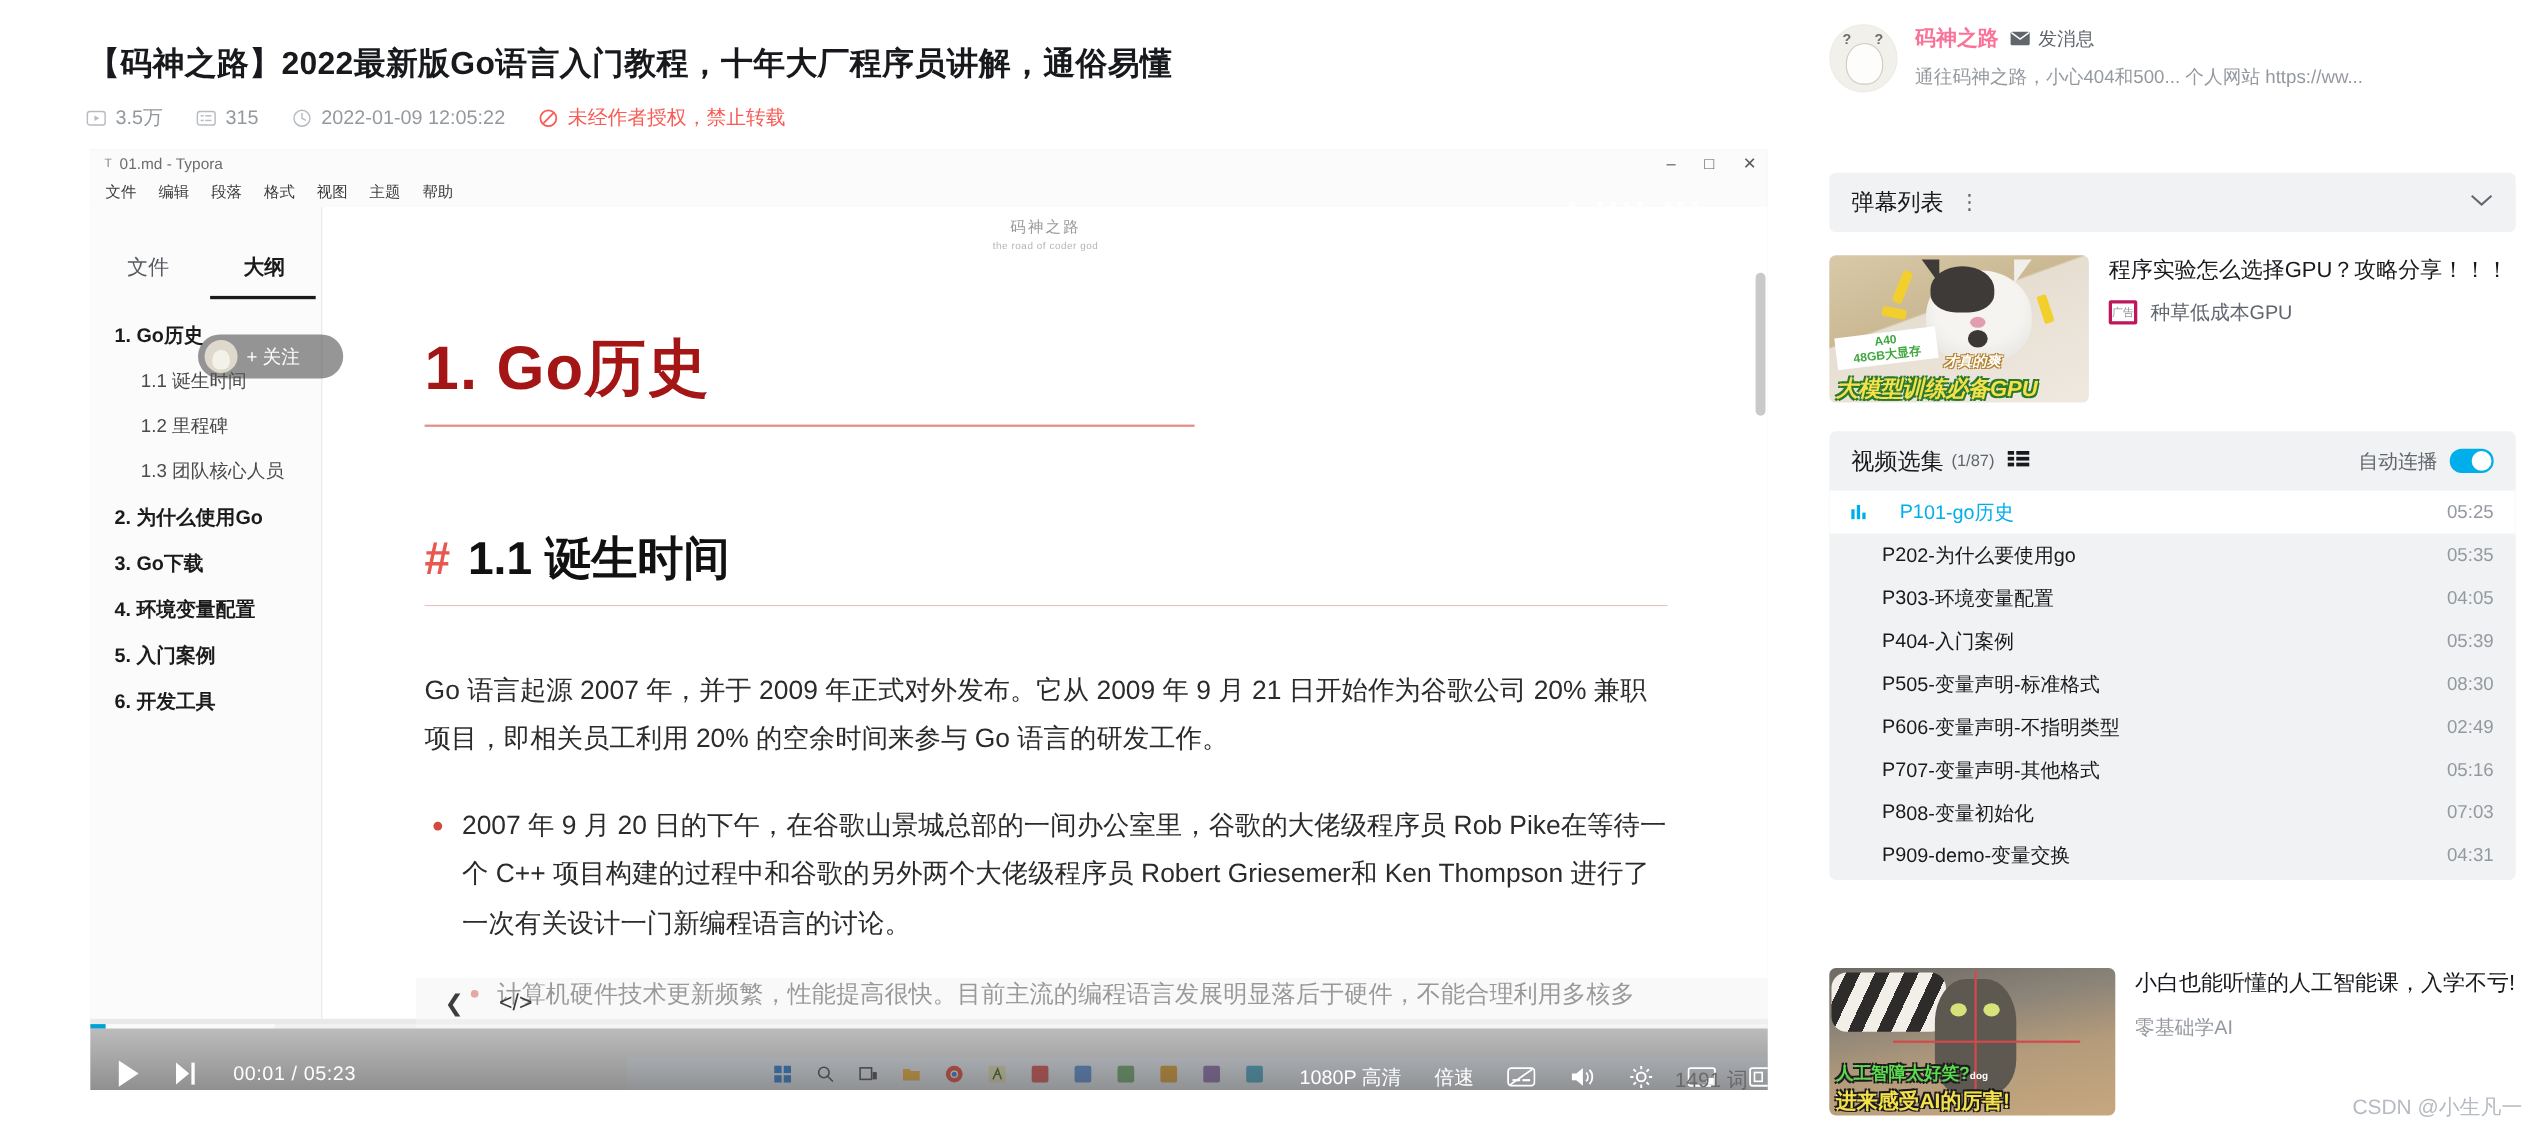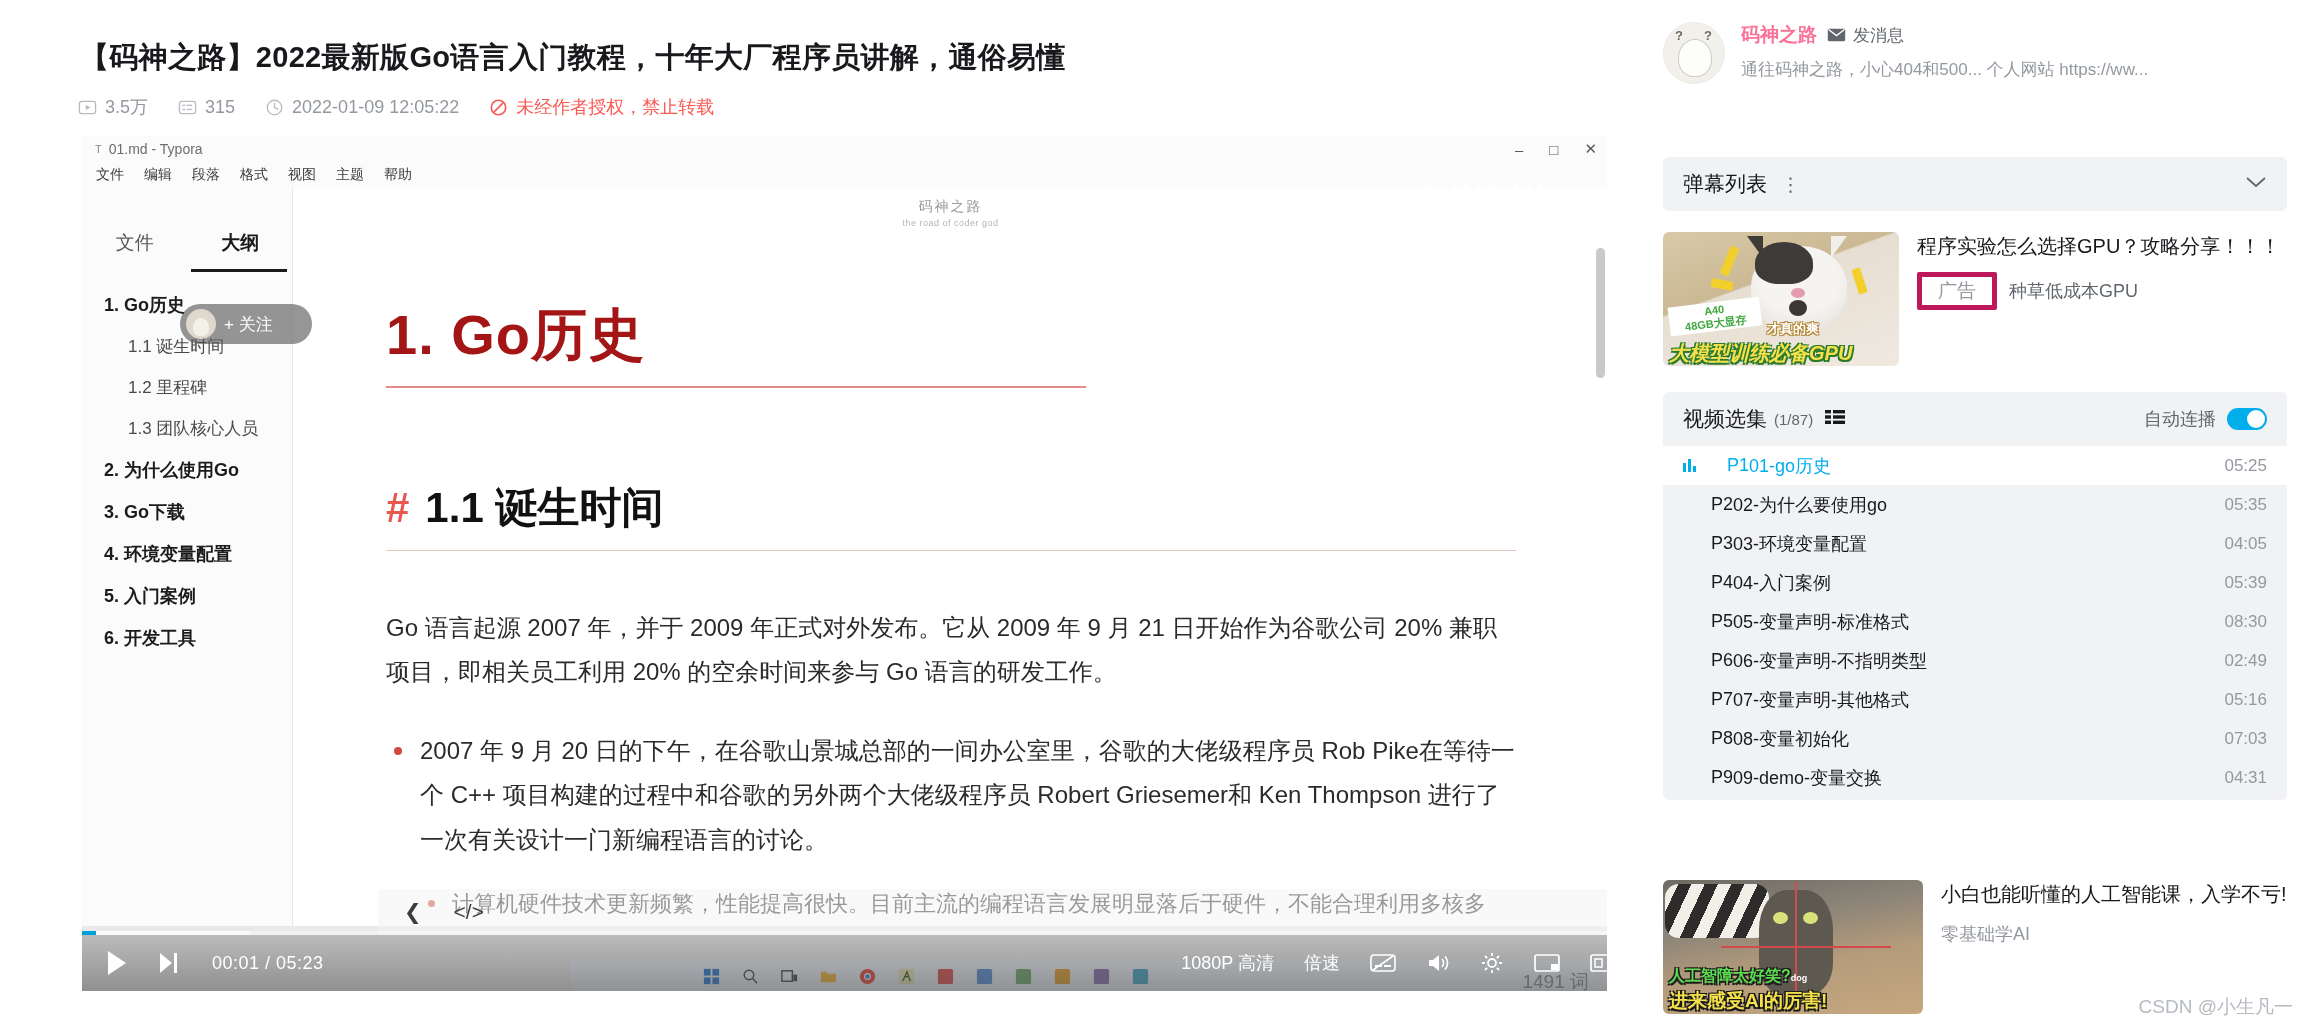--- a/index.html
+++ b/index.html
@@ -219,21 +219,21 @@
   #prog-track {
     position: absolute; left: 0; bottom: 56px; width: 1525px; height: 4px;
     background: rgba(255,255,255,.38);
   }
   #prog-buffer { position: absolute; left: 0; top: 0; height: 4px; width: 168px; background: rgba(255,255,255,.66); }
   #prog-played { position: absolute; left: 0; top: 0; height: 4px; width: 14px; background: #00a1d6; }
 
   #controls {
     position: absolute; left: 0; bottom: 0; width: 1668px; height: 56px;
     background: linear-gradient(to bottom, rgba(70,70,70,.28), rgba(70,70,70,.55));
-    display: flex; align-items: center;
+    display: flex; align-items: flex-end;
   }
   #ctl-left { display: flex; align-items: center; gap: 26px; padding-left: 22px; }
   .ctl-ico { display: block; }
   #ctl-time { font-size: 18px; color: #fff; margin-left: 6px; letter-spacing: .5px; }
   #ctl-right {
     margin-left: auto; display: flex; align-items: center;
     gap: 30px; padding-right: 26px;
   }
   .ctl-txt { font-size: 18px; color: #fff; white-space: nowrap; }
 
@@ -336,38 +336,38 @@
   #ad1 .spark1 { left: 62px; top: 14px; width: 9px; height: 30px; transform: rotate(22deg); }
   #ad1 .spark2 { left: 48px; top: 48px; width: 22px; height: 9px; transform: rotate(10deg); }
   #ad1 .spark3 { left: 192px; top: 36px; width: 9px; height: 26px; transform: rotate(-18deg); }
   #ad1 .badge-a40 {
     position: absolute; left: 6px; top: 70px; width: 92px; padding: 2px 4px;
     background: #fff; transform: rotate(-7deg); text-align: center;
     font-size: 11px; font-weight: 700; color: #3fa83f; line-height: 1.15;
   }
   #ad1 .badge-cool {
     position: absolute; left: 104px; top: 88px;
-    font-size: 13px; font-weight: 700; color: #fff; 
+    font-size: 13px; font-weight: 700; color: #fff; font-style: italic;
     text-shadow: -1px -1px 0 #b3802a, 1px -1px 0 #b3802a, -1px 1px 0 #b3802a, 1px 1px 0 #b3802a;
   }
   #ad1 .badge-gpu {
     position: absolute; left: 6px; top: 108px;
     font-size: 20px; font-weight: 700; font-style: italic;
     color: #f5e14b;
     text-shadow: -1.5px -1.5px 0 #2b7a2b, 1.5px -1.5px 0 #2b7a2b, -1.5px 1.5px 0 #2b7a2b, 1.5px 1.5px 0 #2b7a2b;
     white-space: nowrap;
   }
   #ad1 .info { flex: 1; min-width: 0; }
   #ad1 .ad-title {
     font-size: 20px; color: #18191c; line-height: 1.42;
   }
   #ad1 .ad-src { margin-top: 12px; display: flex; align-items: center; gap: 12px; }
   #ad1 .ad-tag {
-    font-size: 19px; color: #9499a0; border: 5px solid #be185d;
-    padding: 1px 16px; border-radius: 2px;
+    font-size: 10px; color: #9499a0; border: 3px solid #be185d;
+    padding: 1px 0; border-radius: 2px;
   }
   #ad1 .ad-from { font-size: 18px; color: #61666d; }
 
   #playlist {
     position: absolute; left: 18px; top: 392px;
     width: 624px; height: 408px;
     background: #f1f2f3; border-radius: 6px; overflow: hidden;
   }
   #pl-head {
     height: 54px; display: flex; align-items: center; padding: 0 20px;

